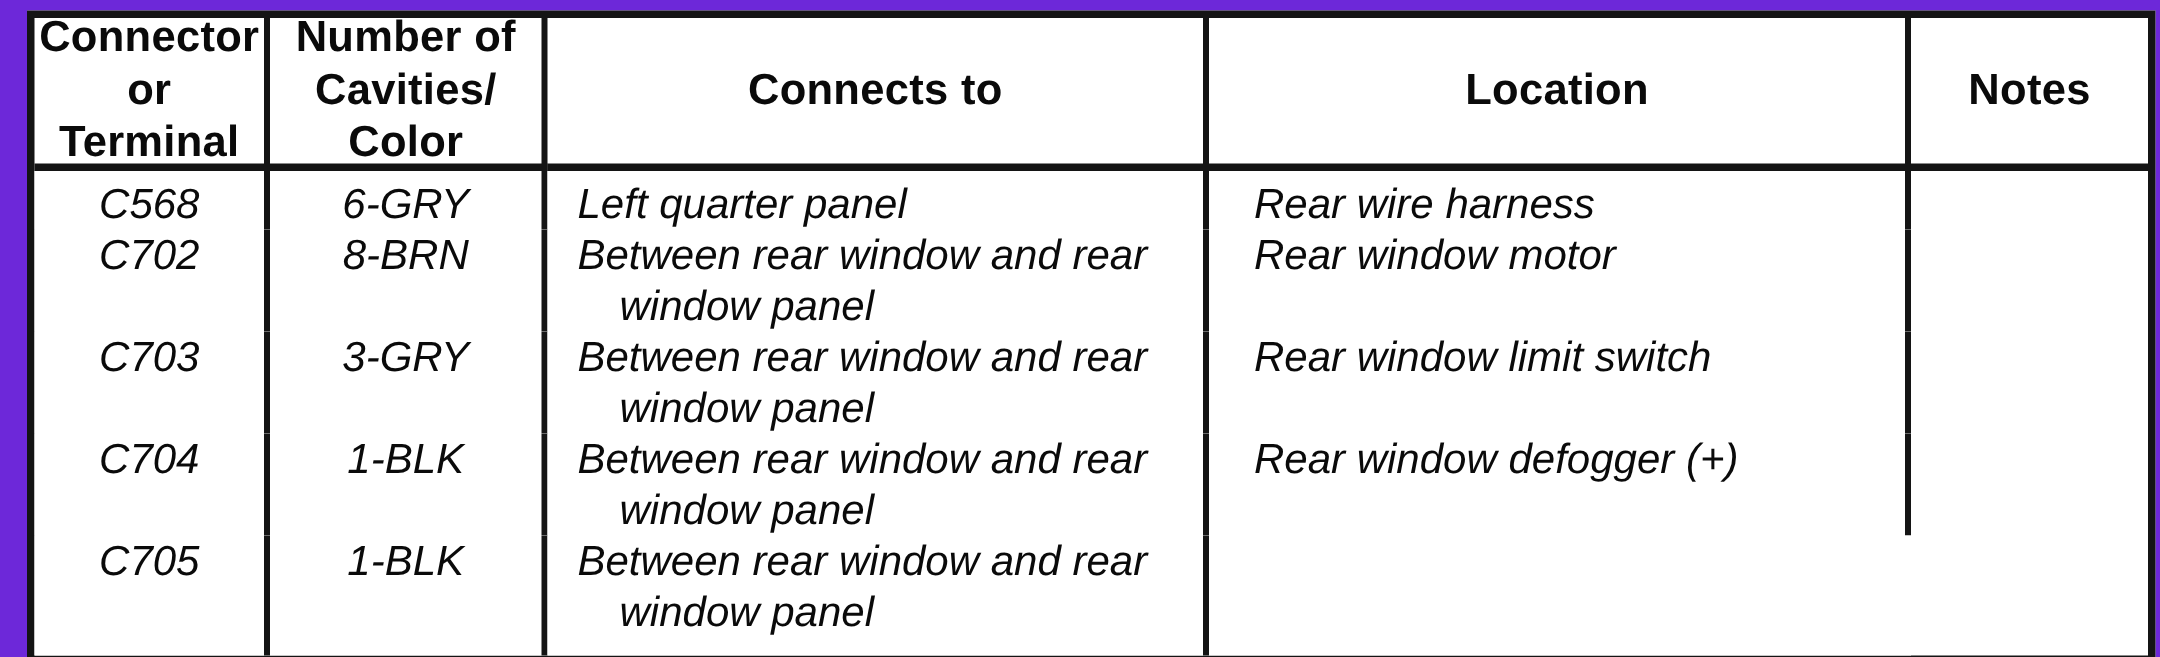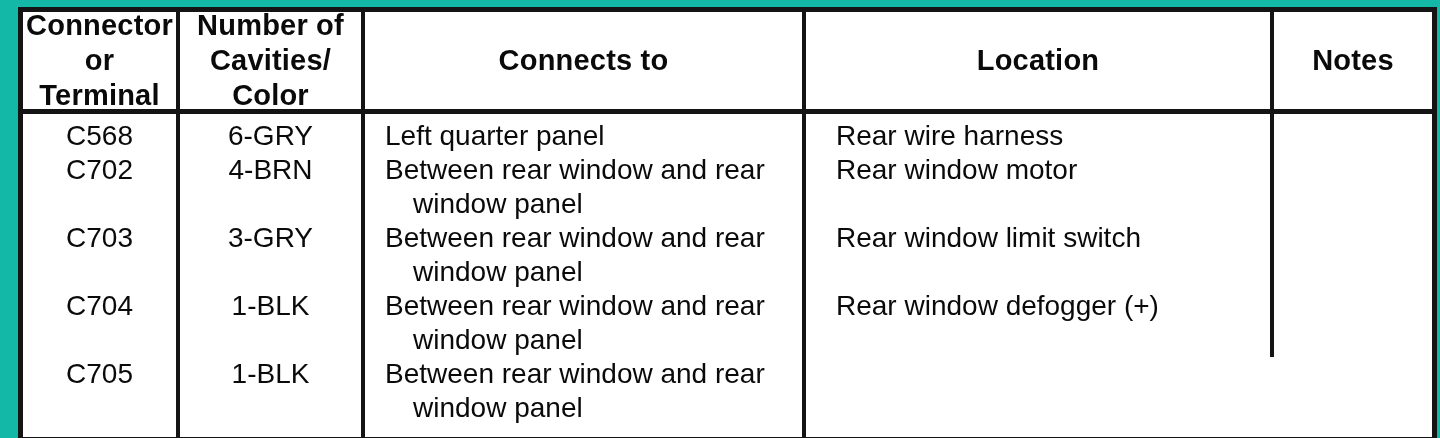--- a/index.html
+++ b/index.html
@@ -6,21 +6,21 @@
   html, body {
     width: 1440px; height: 438px;
     background: #ffffff;
     font-family: "Liberation Sans", sans-serif;
     color: #0a0a0a;
     overflow: hidden;
   }
   .page {
     position: relative;
     width: 1440px; height: 438px;
-    background: #14b8a6;
+    background: #6d28d9;
   }
   .tbl {
     position: absolute;
     left: 18px; top: 7px;
     display: grid;
     grid-template-columns: 157px 185px 441px 468px 158px;
     border: 5px solid #141414;
     background: #ffffff;
   }
   
@@ -37,20 +37,21 @@
     border-bottom: 5px solid #141414;
     letter-spacing: 0.2px;
   }
   
   .vr { border-right: 4px solid #141414; }
   
   .td {
     font-size: 28px;
     line-height: 34px;
     background: #ffffff;
+    font-style: italic;
   }
   .rfirst .td, .td.rfirst { padding-top: 5px; }
   .rlast  { padding-bottom: 12px; }
   .conn, .cav { text-align: center; }
   .loc { padding-left: 20px; padding-right: 8px; }
   .loc .wrapline { padding-left: 28px; }
   .con { padding-left: 30px; padding-right: 8px; }
 </style>
 </head>
 <body>
@@ -80,21 +81,21 @@
 
     <div class="td conn vr rfirst">C568</div>
     <div class="td cav vr rfirst">6-GRY</div>
     <div class="td loc vr rfirst">
       <div>Left quarter panel</div>
     </div>
     <div class="td con vr rfirst">Rear wire harness</div>
     <div class="td rfirst"></div>
 
     <div class="td conn vr">C702</div>
-    <div class="td cav vr">4-BRN</div>
+    <div class="td cav vr">8-BRN</div>
     <div class="td loc vr">
       <div>Between rear window and rear</div>
       <div class="wrapline">window panel</div>
     </div>
     <div class="td con vr">Rear window motor</div>
     <div class="td"></div>
 
     <div class="td conn vr">C703</div>
     <div class="td cav vr">3-GRY</div>
     <div class="td loc vr">

